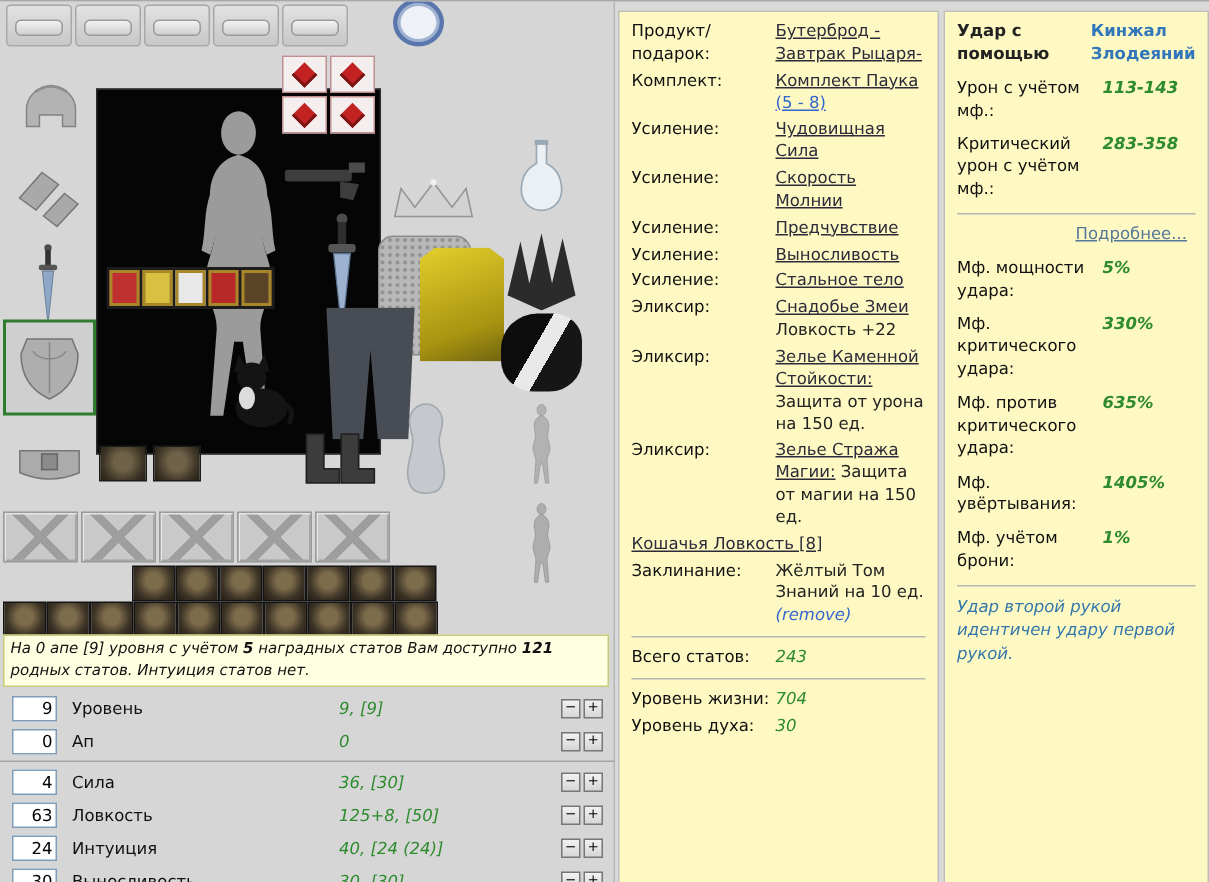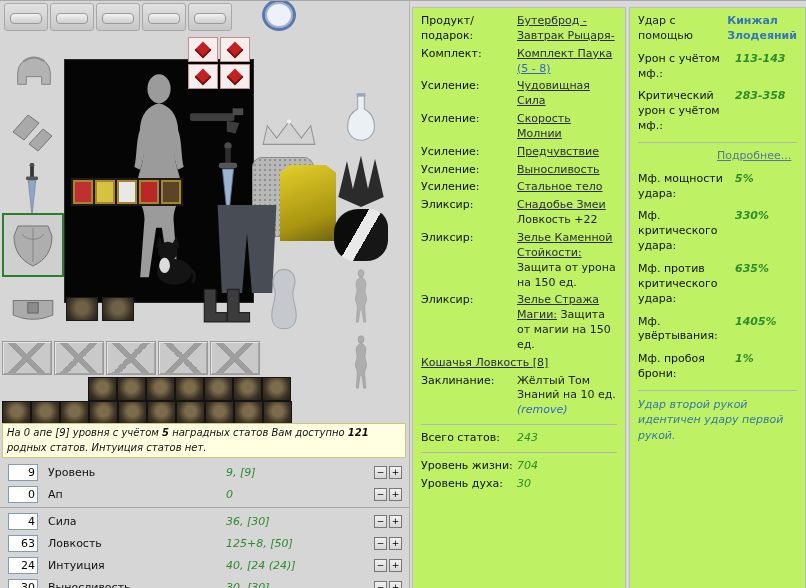--- a/index.html
+++ b/index.html
@@ -37,36 +37,36 @@
   .note b { font-style:italic; }
   .stats { position:absolute; left:0; top:460px; width:410px; }
   .stat-row { display:flex; align-items:center; height:22px; padding-left:8px; }
   .stat-input { width:30px; height:17px; border:1px solid #7f9db9; background:#fff; font:11px "DejaVu Sans",sans-serif; text-align:right; padding-right:2px; margin-right:10px; }
   .stat-label { width:178px; }
   .stat-value { width:130px; color:#2e8b2e; font-style:italic; }
   .pm { display:flex; gap:2px; margin-left:auto; margin-right:8px; }
   .pm-btn { width:13px; height:13px; border:1px solid #777; background:linear-gradient(#f2f2f2,#d6d6d6); font:9px/10px "DejaVu Sans",sans-serif; text-align:center; padding:0; cursor:pointer; }
   .lsep { border-top:1px solid #a5a5a5; margin:2px 0; }
   
-  .col { position:absolute; top:6px; height:582px; background:#bef264; border:1px solid #bdbdbd; padding:6px 8px; overflow:hidden; }
+  .col { position:absolute; top:6px; height:582px; background:#fef9c3; border:1px solid #bdbdbd; padding:6px 8px; overflow:hidden; }
   .col-middle { left:412px; width:214px; }
   .col-right { left:629px; width:177px; }
   .mrow { display:flex; margin-bottom:3px; line-height:1.35; }
   .mlabel { flex:0 0 96px; padding-right:3px; }
   .mvalue { flex:1; }
   .ilink { color:#2b2b3a; text-decoration:underline; cursor:pointer; }
   .iplain { color:#222; }
   .iblue { color:#3366cc; text-decoration:underline; cursor:pointer; }
   .iremove { color:#3366cc; font-style:italic; cursor:pointer; }
   .gval { color:#2e8b2e; font-style:italic; }
   .msep { border-top:1px solid #b5b5b5; margin:6px 0; }
   .rrow { display:flex; margin-bottom:8px; line-height:1.35; }
   .rlabel { flex:1; padding-right:4px; }
   .rvalue { flex:0 0 62px; color:#2e8b2e; font-style:italic; font-weight:bold; }
-  .rhead-label { flex:1; font-weight:normal; color:#222; }
+  .rhead-label { flex:1; font-weight:bold; color:#222; }
   .rhead-value { flex:0 0 66px; font-weight:bold; color:#3377bb; }
   .details { text-align:left; flex:0 0 80px; }
   .details span { color:#557799; text-decoration:underline; cursor:pointer; }
   .rnote { color:#3377aa; font-style:italic; line-height:1.4; }
   svg { display:block; }
 </style>
 </head>
 <body>
 
 <div class="left-panel">
@@ -413,18 +413,18 @@
     </div>
   <div class="rrow">
       <div class="rlabel">Мф. против критического удара:</div>
       <div class="rvalue">635%</div>
     </div>
   <div class="rrow">
       <div class="rlabel">Мф. увёртывания:</div>
       <div class="rvalue">1405%</div>
     </div>
   <div class="rrow">
-      <div class="rlabel">Мф. пробоя брони:</div>
+      <div class="rlabel">Мф. учётом брони:</div>
       <div class="rvalue">1%</div>
     </div>
   <div class="msep"></div>
   <div class="rnote">Удар второй рукой идентичен удару первой рукой.</div>
 </div>
 
 </body></html>

